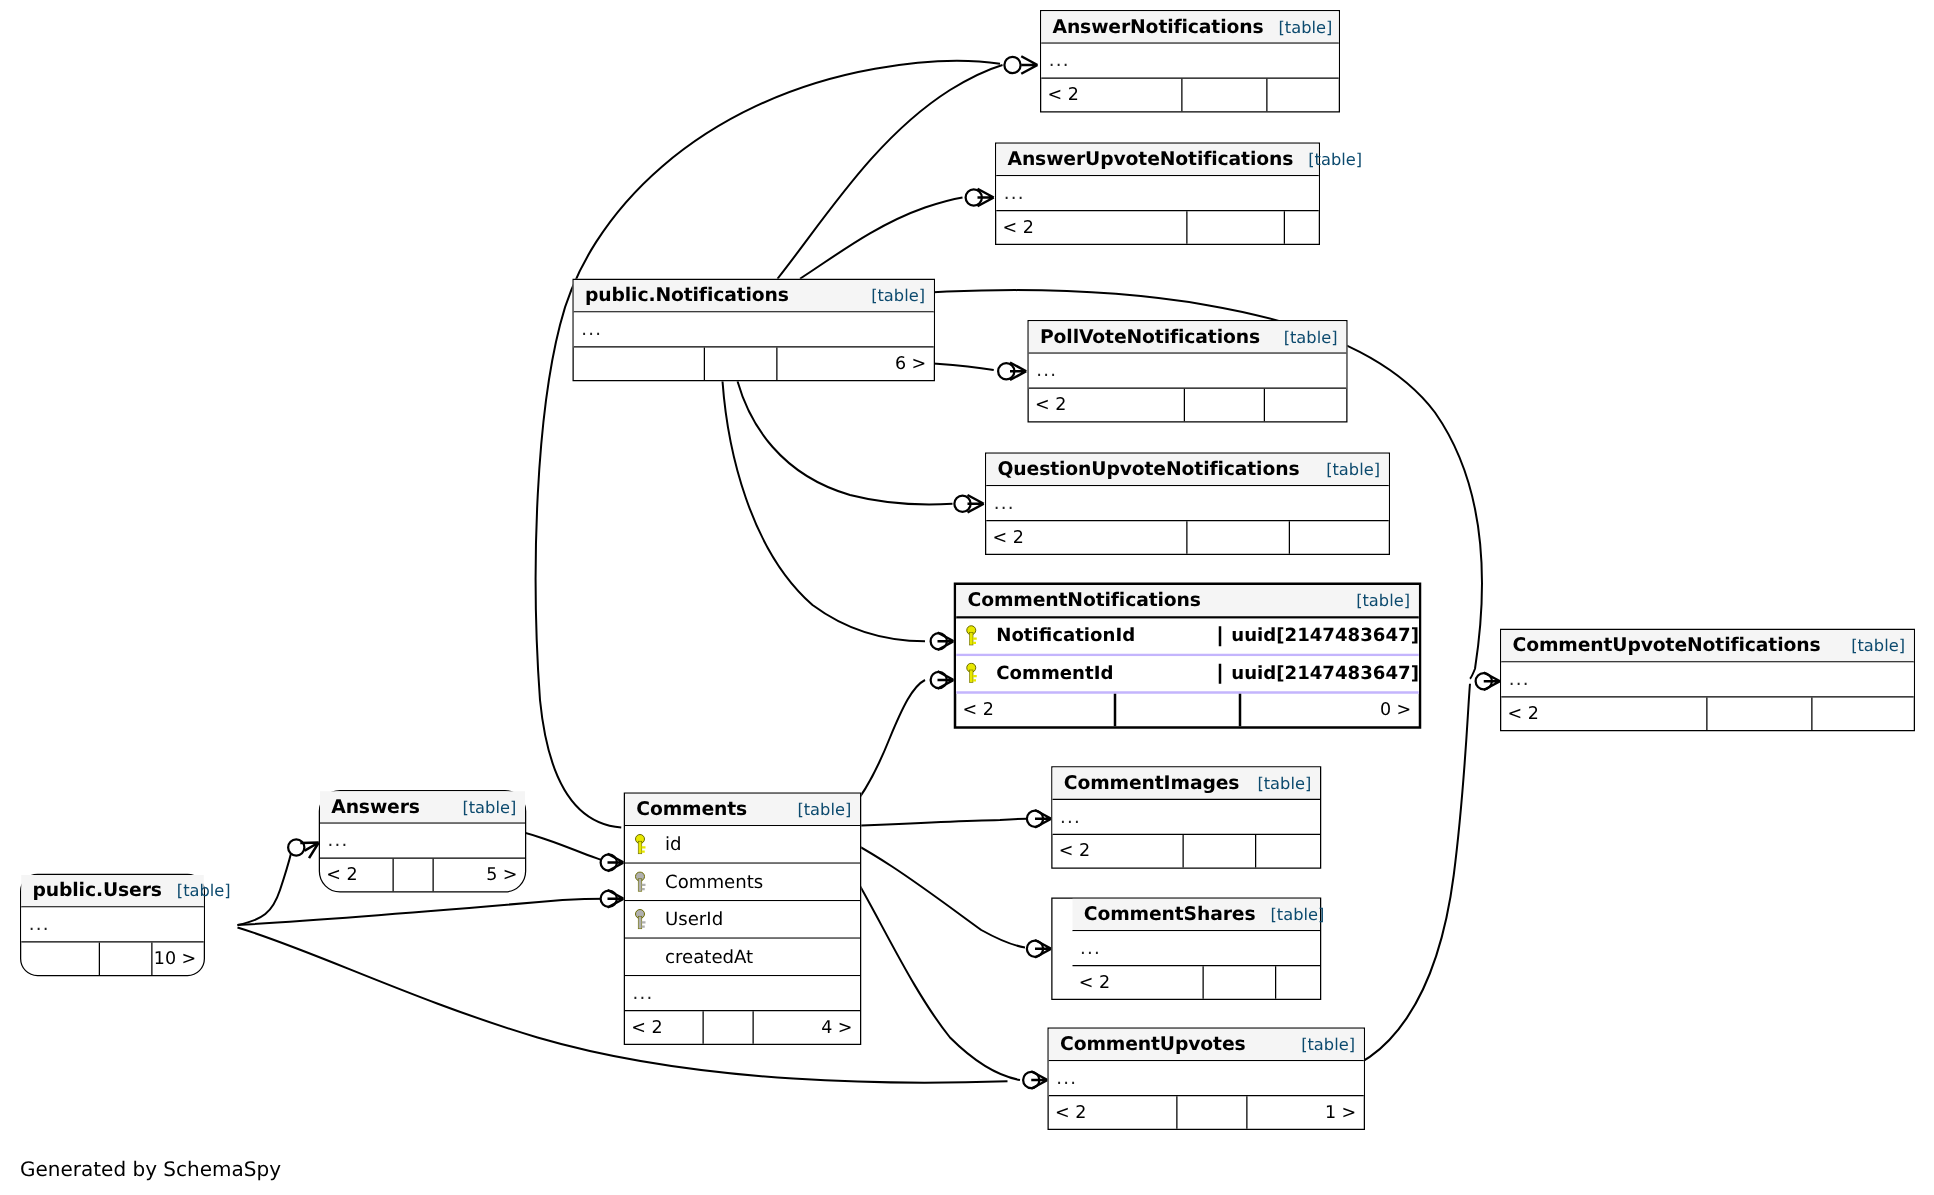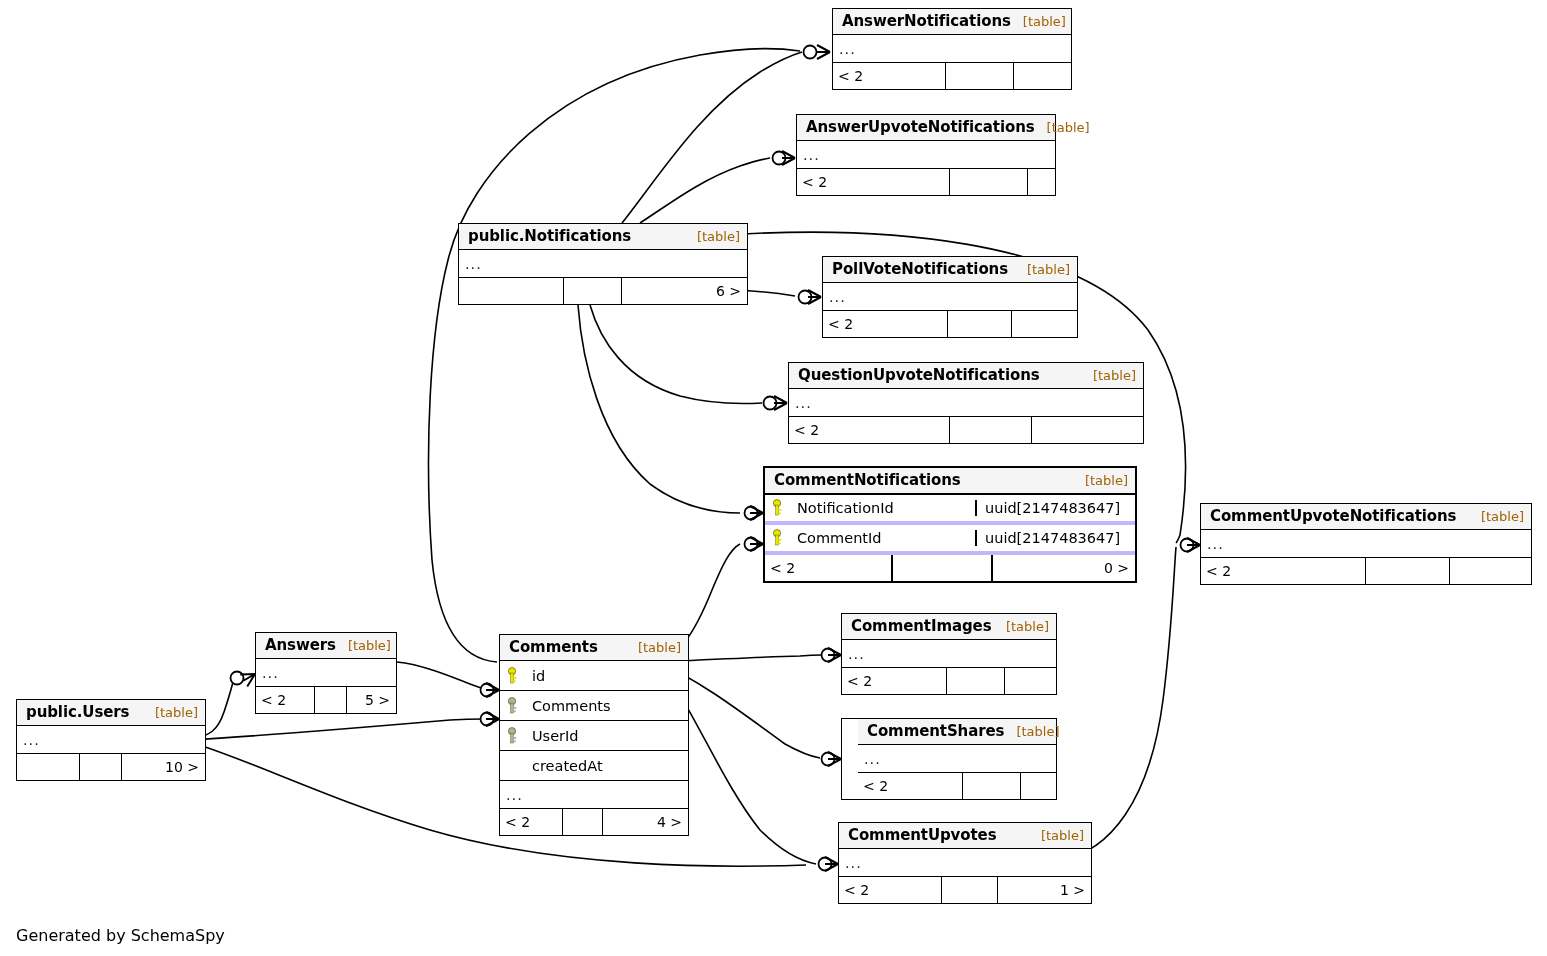--- a/index.html
+++ b/index.html
@@ -50,21 +50,21 @@
     border-bottom: 2px solid #000000;
   }
   .tbl-name {
     font-weight: bold;
     font-size: 15px;
     color: #000000;
     letter-spacing: -0.1px;
   }
   .tbl-tag {
     font-size: 13px;
-    color: #a16207;
+    color: #0c4a6e;
     padding-left: 12px;
   }
   .tbl-rows {
     background: #ffffff;
   }
   .row {
     display: flex;
     align-items: center;
     border-bottom: 1px solid #000000;
     height: 30px;
@@ -92,21 +92,21 @@
     white-space: nowrap;
     overflow: hidden;
   }
   .row .coltype {
     border-left: 1px solid #000000;
     padding: 0 6px 0 8px;
     white-space: nowrap;
     font-size: 14.5px;
   }
   .focus .row .coltype { border-left: 2px solid #000000; }
-  .focus .row { border-bottom: 4px solid #c4b5fd; }
+  .focus .row { border-bottom: 2px solid #c4b5fd; font-weight: bold; }
   .footer {
     display: flex;
     height: 26px;
     box-sizing: border-box;
     font-size: 14px;
     color: #000000;
   }
   .footer .fcell {
     box-sizing: border-box;
     display: flex;
@@ -299,21 +299,21 @@
         <div class="row ellipsis">
           <span>...</span>
         </div>
       </div>
       <div class="footer">
         <span class="fcell fleft" style="width:124px">&lt; 2</span>
         <span class="fcell fmid" style="width:64px"></span>
         <span class="fcell fright" style="flex:1"></span>
       </div>
     </div>
-    <div class="table-node" style="left: 788px; top: 362px; width: 356px;">
+    <div class="table-node" style="left: 788px; top: 362px; width: 324px;">
       <div class="tbl-title">
         <span class="tbl-name">QuestionUpvoteNotifications</span>
         <span class="tbl-tag">[table]</span>
       </div>
       <div class="tbl-rows">
         <div class="row ellipsis">
           <span>...</span>
         </div>
       </div>
       <div class="footer">
@@ -368,21 +368,21 @@
         <div class="row ellipsis">
           <span>...</span>
         </div>
       </div>
       <div class="footer">
         <span class="fcell fleft" style="width:164px">&lt; 2</span>
         <span class="fcell fmid" style="width:84px"></span>
         <span class="fcell fright" style="flex:1"></span>
       </div>
     </div>
-    <div class="table-node" style="left: 255px; top: 632px; width: 142px;">
+    <div class="table-node" style="left: 255px; top: 632px; width: 166px; border-radius: 17px;">
       <div class="tbl-title">
         <span class="tbl-name">Answers</span>
         <span class="tbl-tag">[table]</span>
       </div>
       <div class="tbl-rows">
         <div class="row ellipsis">
           <span>...</span>
         </div>
       </div>
       <div class="footer">
@@ -485,21 +485,21 @@
         <div class="row ellipsis">
           <span>...</span>
         </div>
       </div>
       <div class="footer">
         <span class="fcell fleft" style="width:102px">&lt; 2</span>
         <span class="fcell fmid" style="width:56px"></span>
         <span class="fcell fright" style="flex:1">1 &gt;</span>
       </div>
     </div>
-    <div class="table-node" style="left: 16px; top: 699px; width: 190px;">
+    <div class="table-node" style="left: 16px; top: 699px; width: 148px; border-radius: 14px;">
       <div class="tbl-title">
         <span class="tbl-name">public.Users</span>
         <span class="tbl-tag">[table]</span>
       </div>
       <div class="tbl-rows">
         <div class="row ellipsis">
           <span>...</span>
         </div>
       </div>
       <div class="footer">

